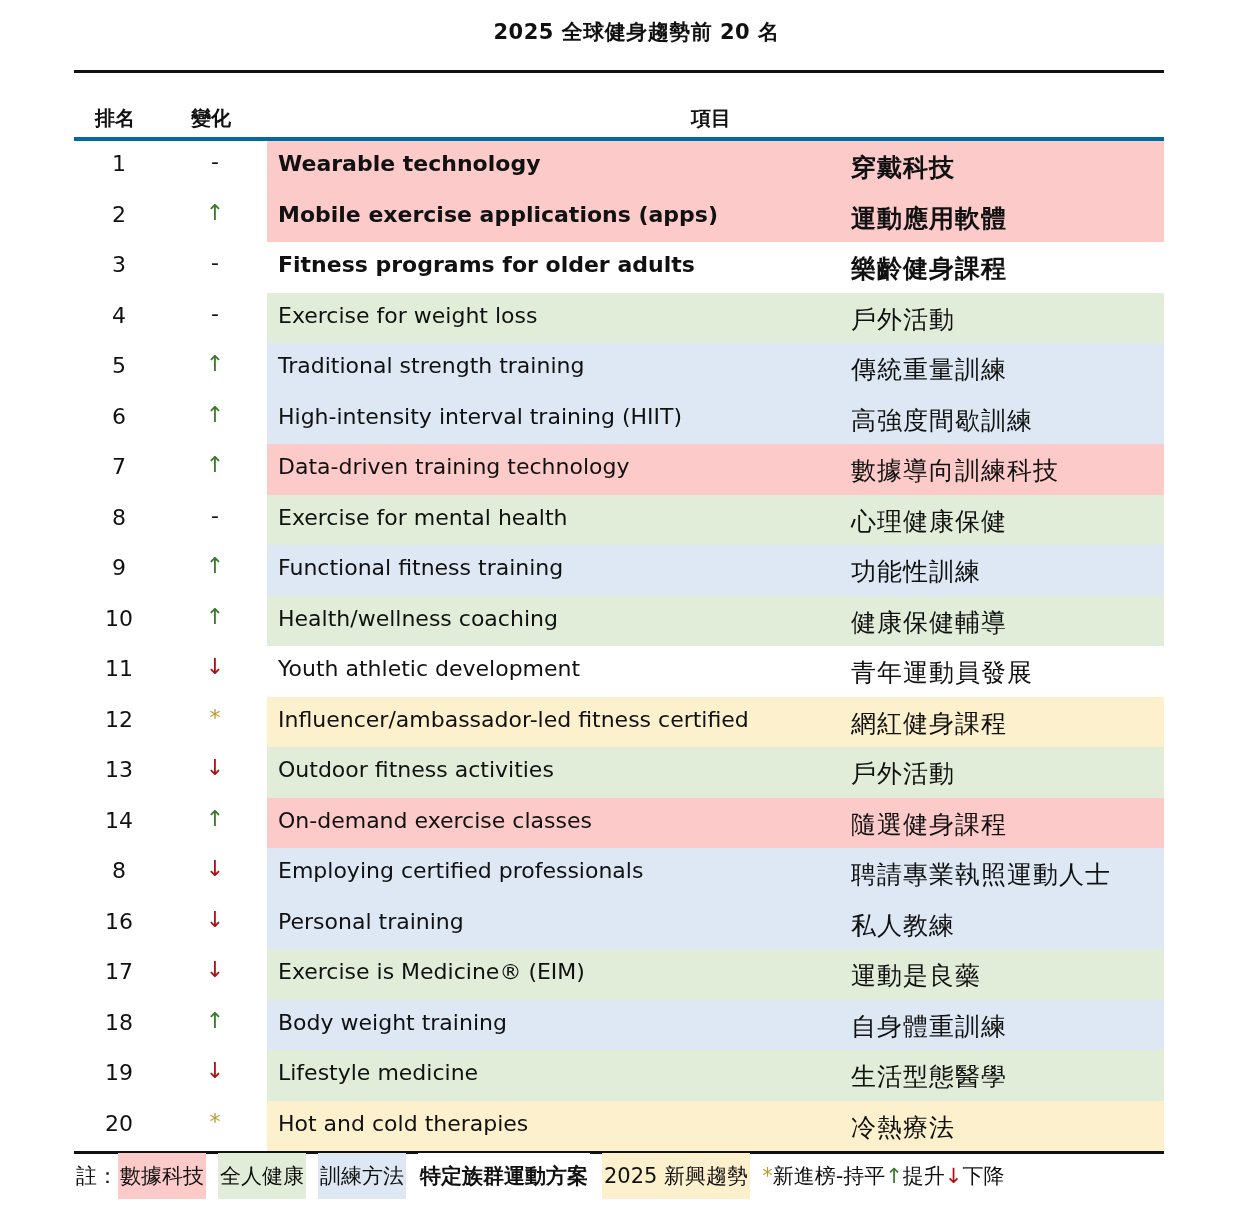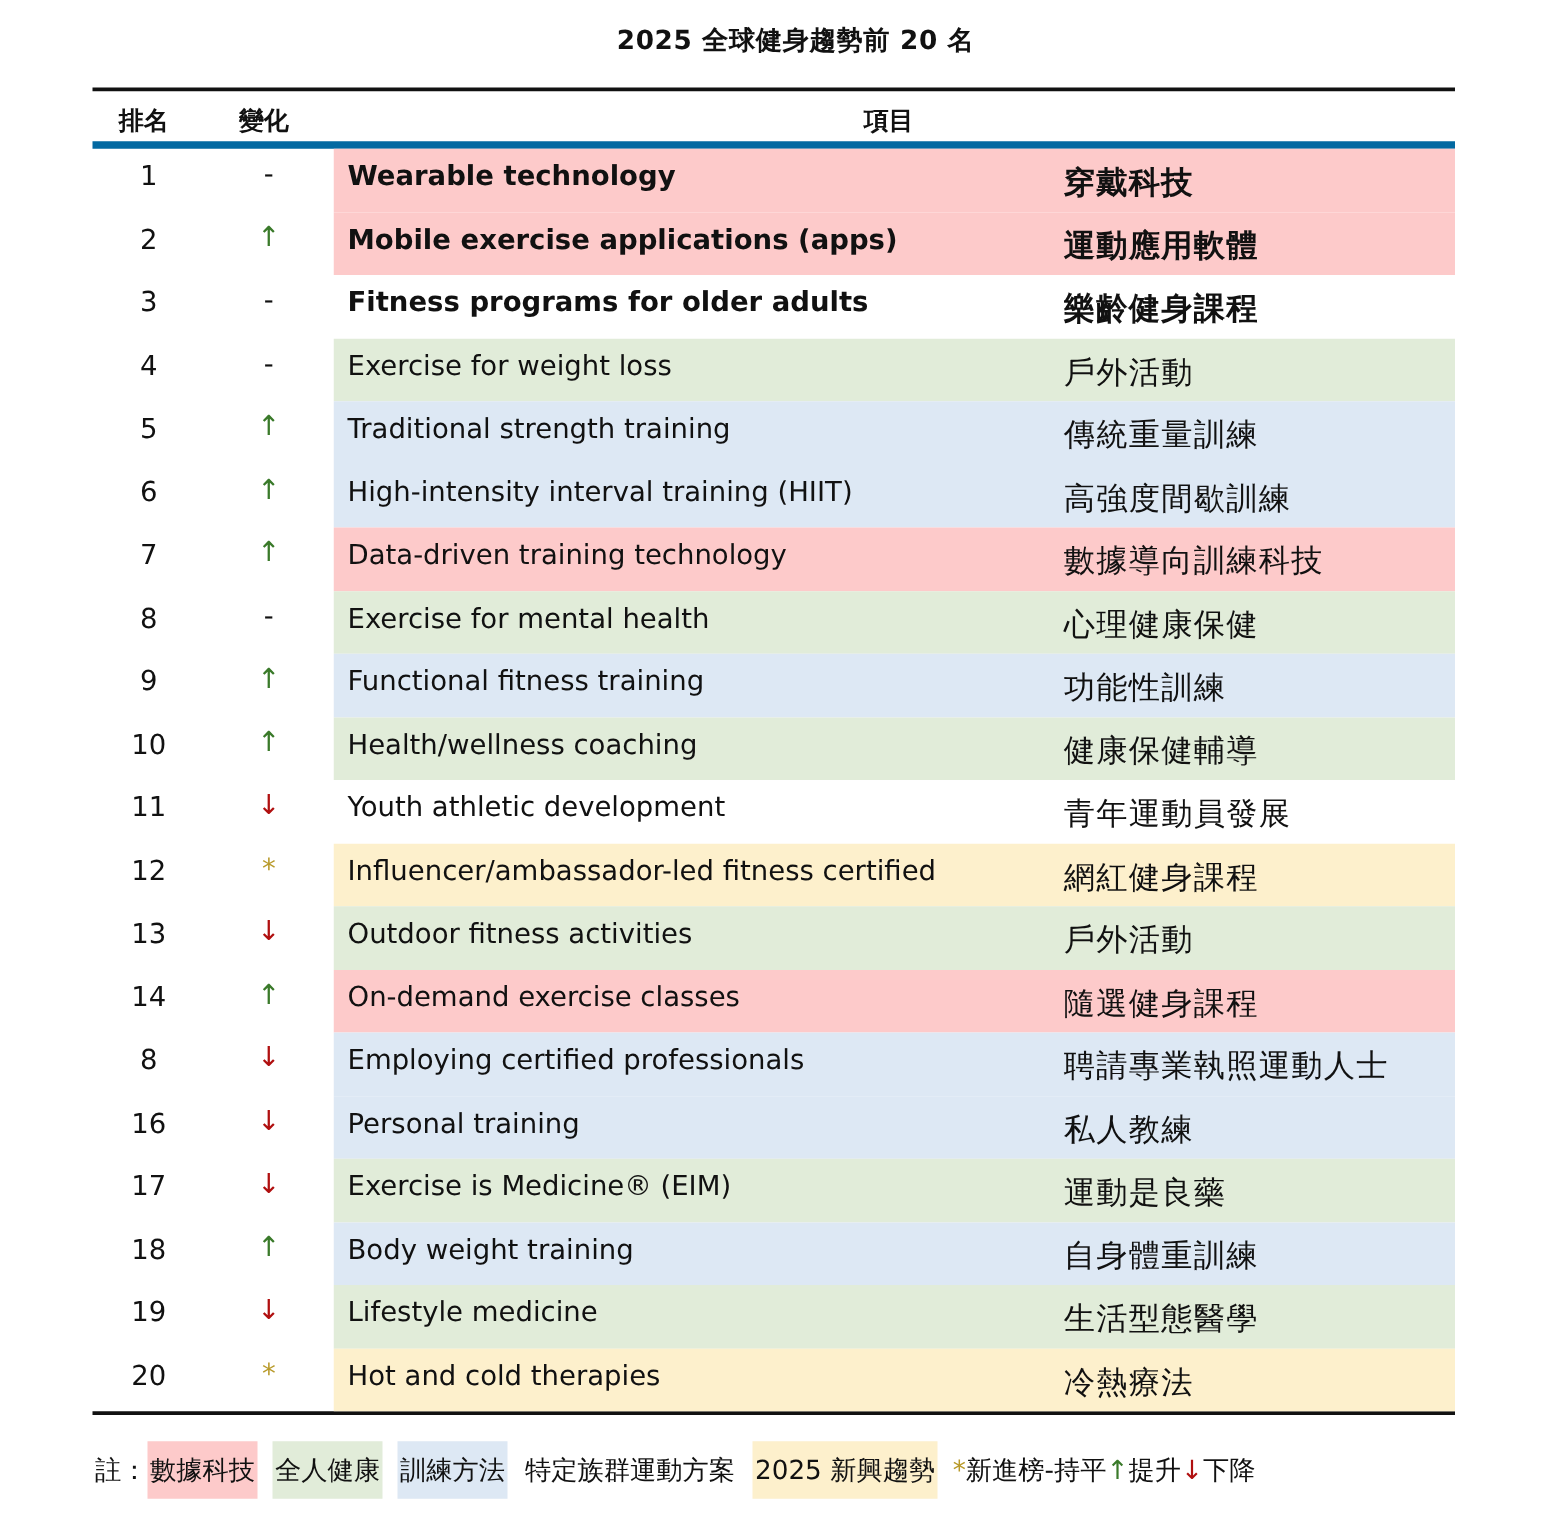--- a/index.html
+++ b/index.html
@@ -1,20 +1,20 @@
 <!DOCTYPE html>
 <html><head>
 <meta charset="utf-8">
 <style>
   * { box-sizing: border-box; margin: 0; padding: 0; }
   body { width: 1241px; height: 1212px; background: #ffffff; font-family: "DejaVu Sans", sans-serif; color: #111; position: relative; overflow: hidden; }
   .title { position: absolute; top: 18px; left: 16px; width: 1241px; text-align: center; font-size: 21px; font-weight: bold; letter-spacing: 0.5px; }
   .table { position: absolute; left: 74px; top: 70px; width: 1090px; }
   .topline { height: 3px; background: #111; }
-  .header { height: 46px; position: relative; font-size: 20px; font-weight: bold; border-bottom: 6px solid #0369a1; }
+  .header { height: 46px; position: relative; font-size: 20px; font-weight: bold; border-bottom: 4px solid #0369a1; margin-top: 22px; }
   .header span { position: absolute; top: 10px; }
   .h-rank { left: 21px; }
   .h-change { left: 117px; }
   .h-item { left: 617px; }
   .row { height: 50.5px; position: relative; font-size: 22px; }
   .row .bg { position: absolute; left: 193px; right: 0; top: 0; bottom: 0; }
   .row .rank { position: absolute; left: 0; width: 90px; text-align: center; top: 10px; font-size: 22px; }
   .row .chg { position: absolute; left: 116px; width: 50px; text-align: center; top: 8px; font-size: 22px; }
   .row .en { position: absolute; left: 204px; top: 10px; white-space: nowrap; font-family: "DejaVu Sans", sans-serif; font-size: 22px; }
   .row .zh { position: absolute; left: 777px; top: 10px; white-space: nowrap; font-size: 25px; letter-spacing: 1px; }
@@ -184,18 +184,18 @@
       </div>
     </div>
   <div class="bottomline"></div>
 </div>
 
 <div class="legend">
   <span>註：</span>
   <span class="sw" style="background: rgb(253, 202, 202);">數據科技</span>
   <span class="sw" style="background: rgb(225, 236, 217);">全人健康</span>
   <span class="sw" style="background: rgb(221, 232, 244);">訓練方法</span>
-  <span class="sw plain" style="background: rgb(255, 255, 255);">特定族群運動方案</span>
+  <span class="sw plain" style="background: rgb(255, 255, 255); font-weight: bold;">特定族群運動方案</span>
   <span class="sw" style="background: rgb(253, 240, 204); text-align: center;">2025 新興趨勢</span>
   <span class="marks">
     <span class="new">*</span><span>新進榜</span><span class="flat">-</span><span>持平</span><span class="up">↑</span><span>提升</span><span class="down">↓</span><span>下降</span>
   </span>
 </div>
 
 </body></html>

